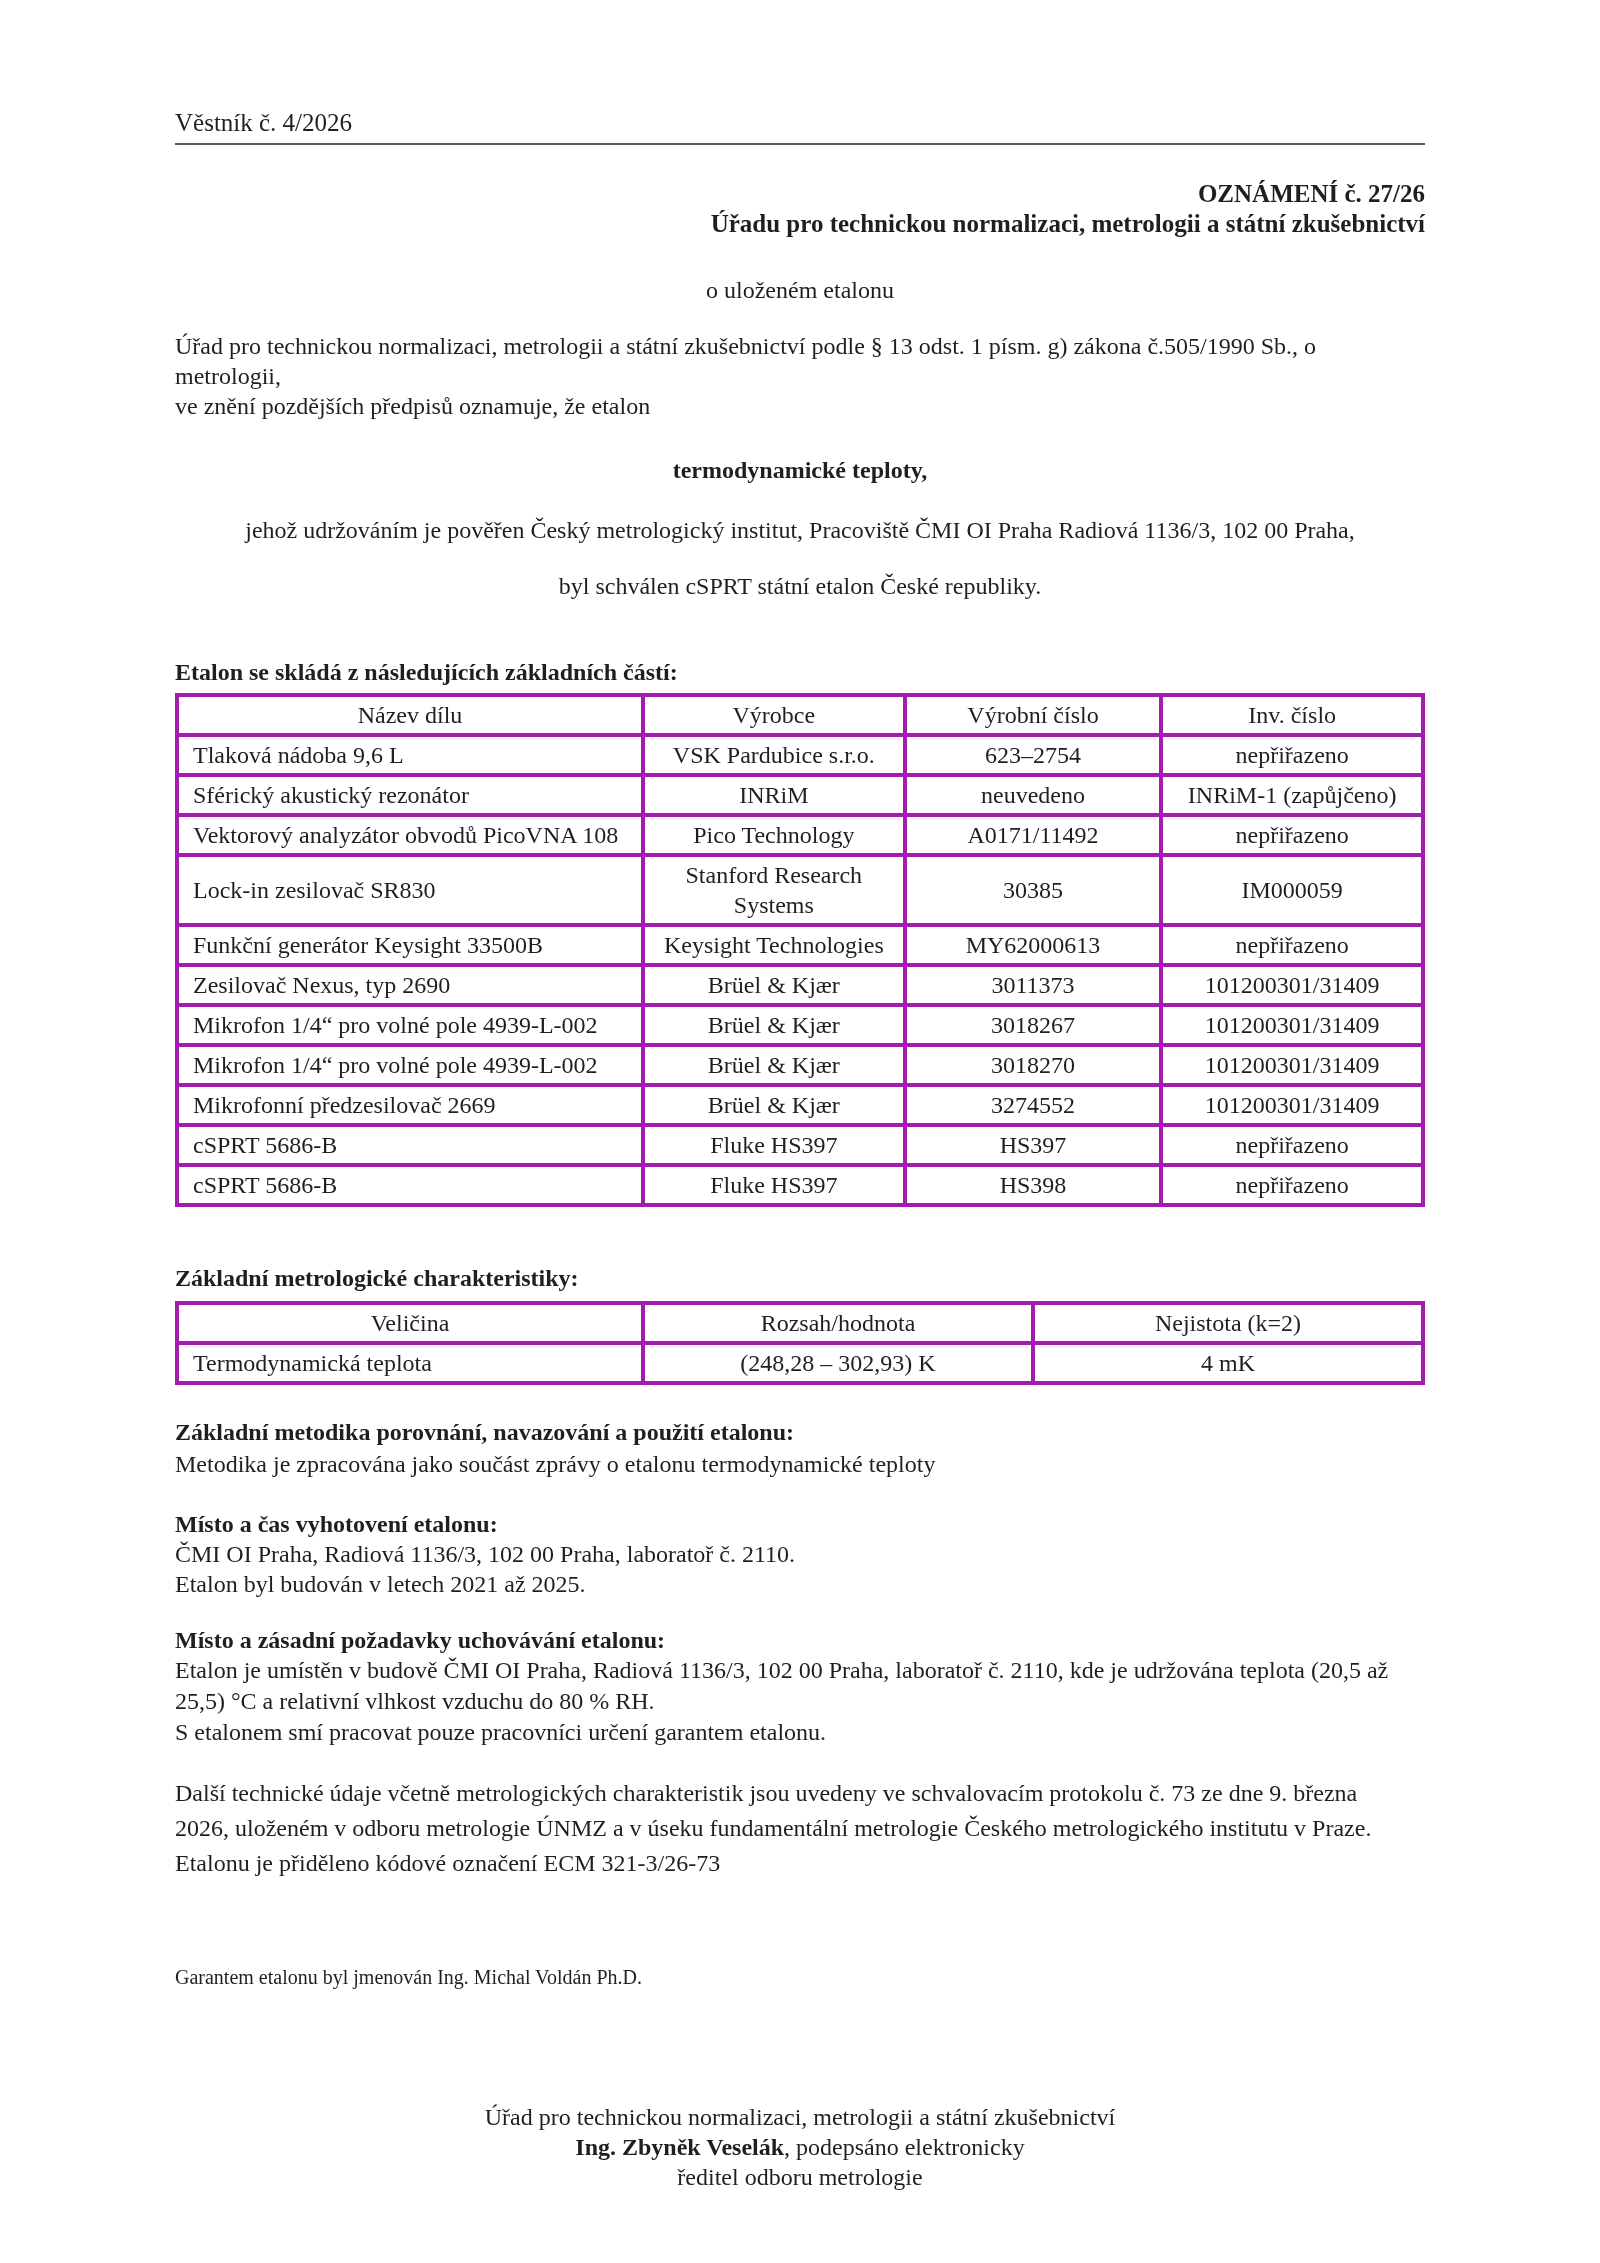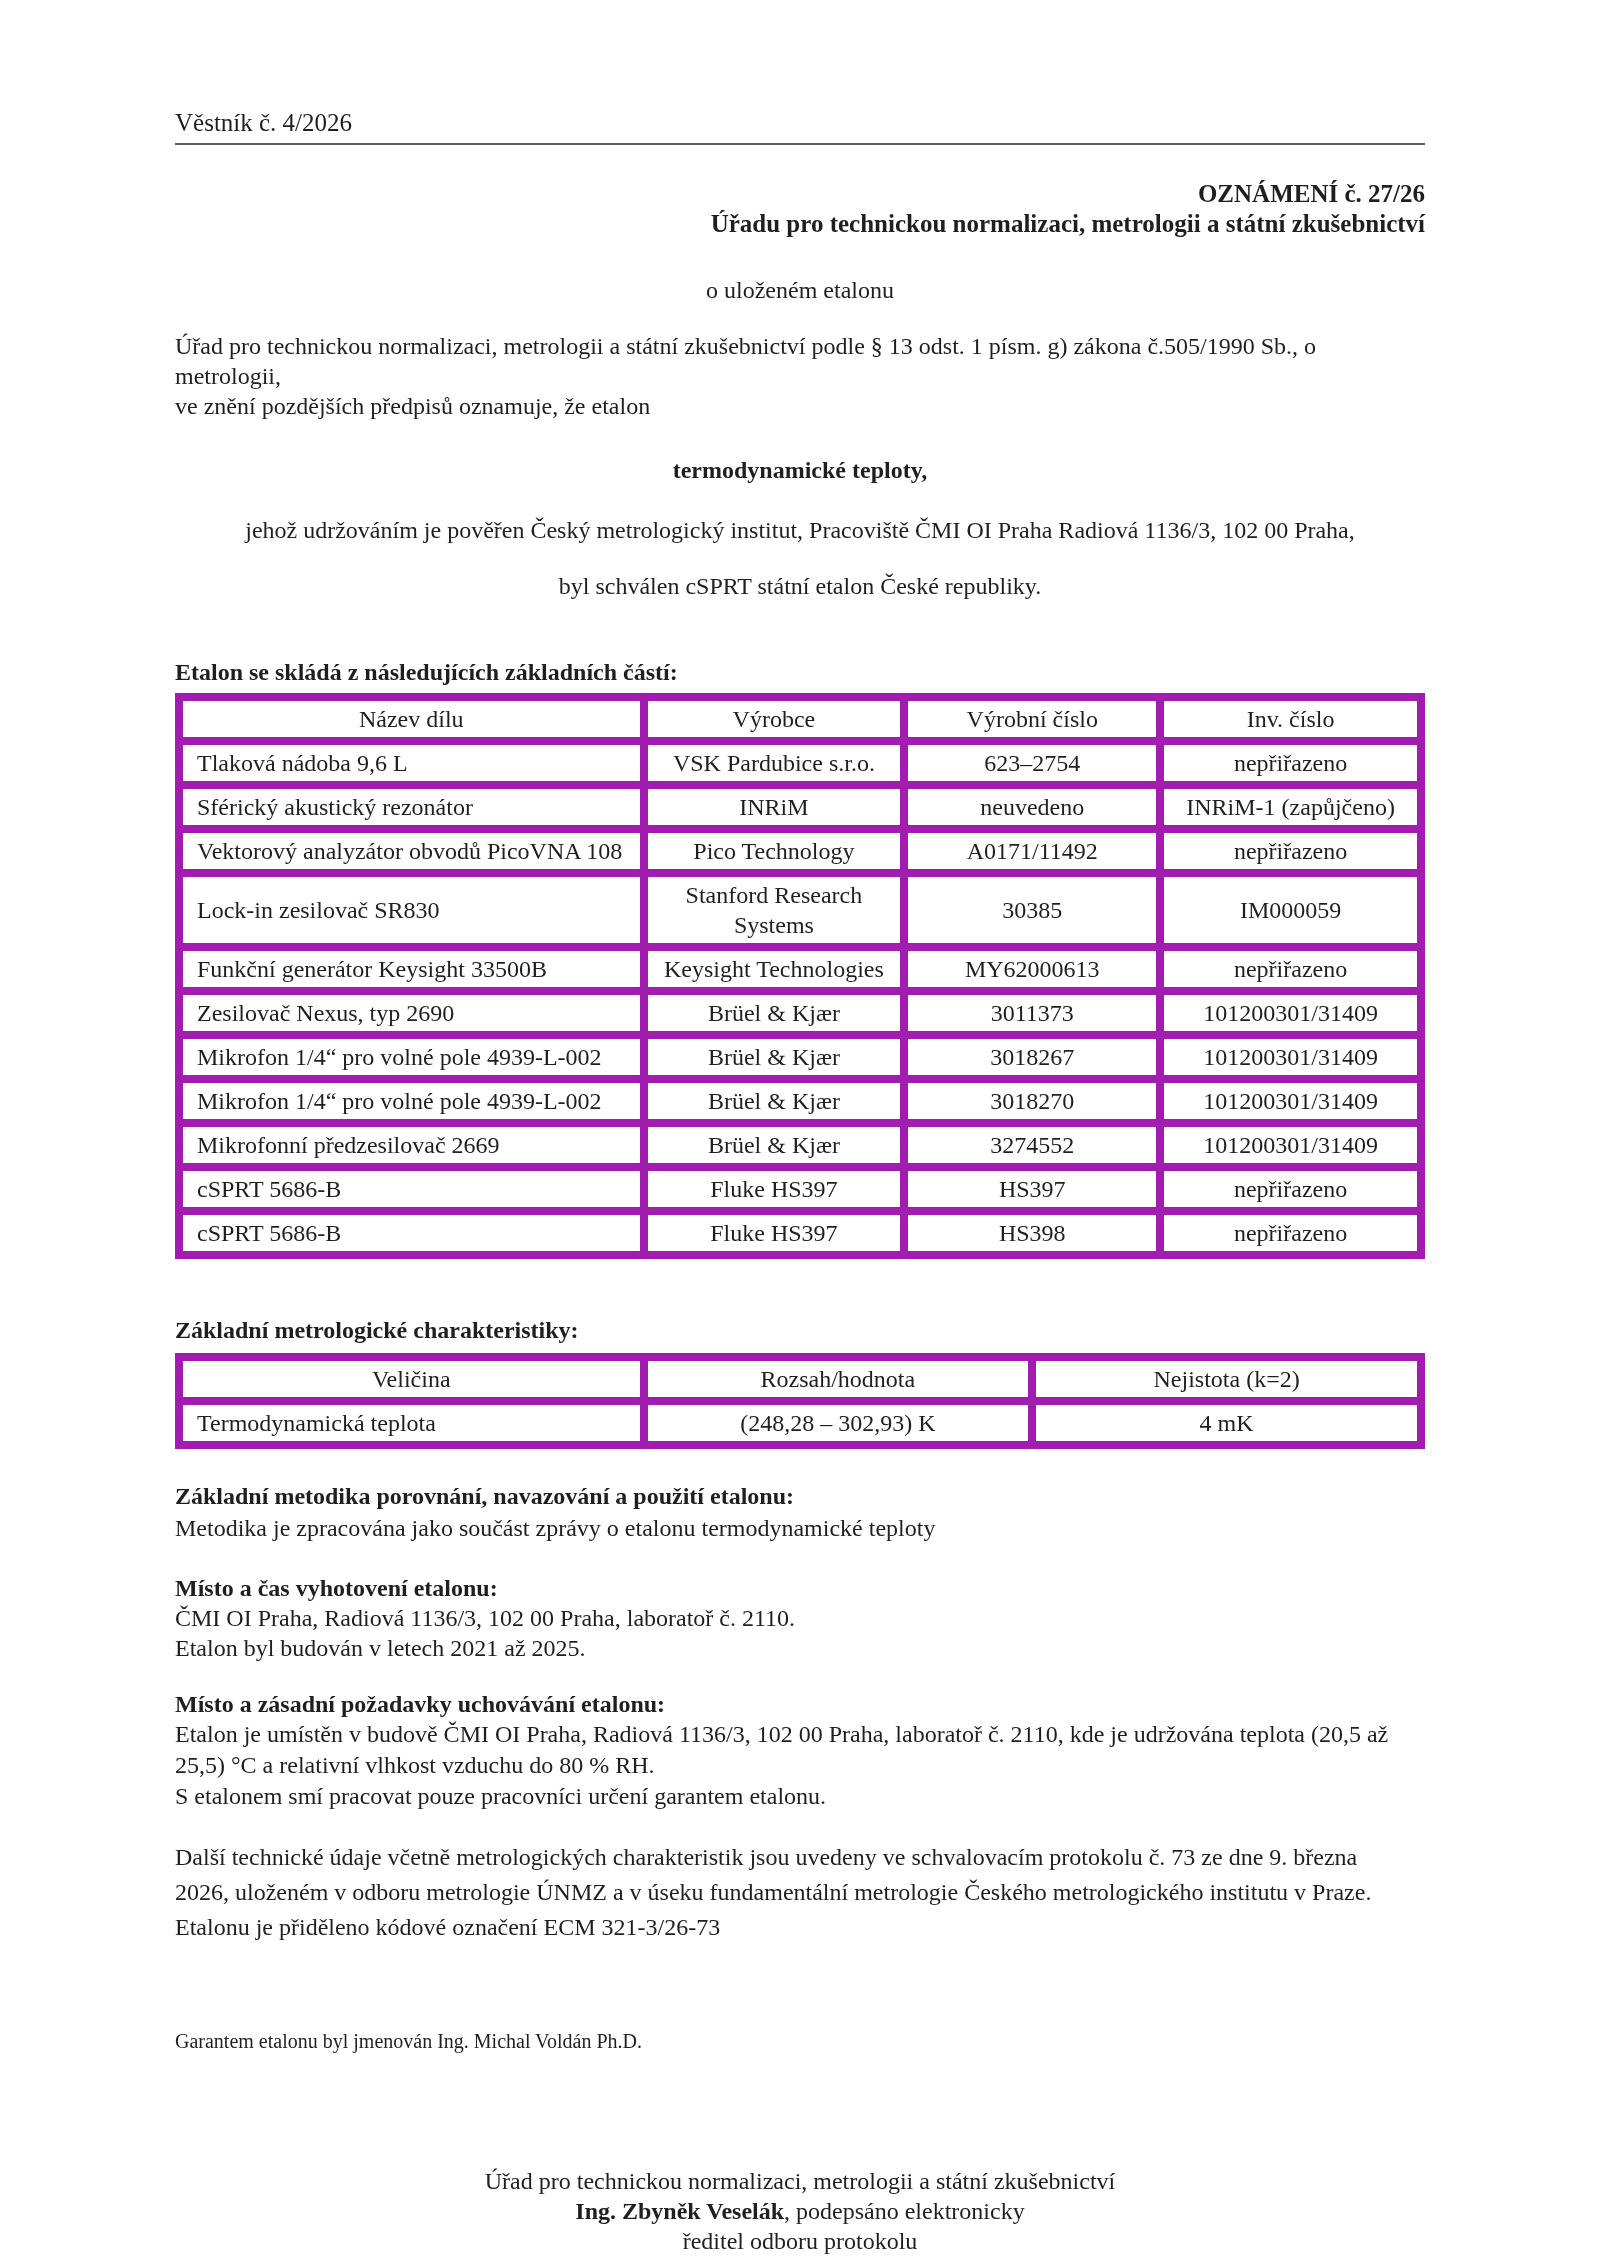--- a/index.html
+++ b/index.html
@@ -37,21 +37,21 @@
   .components-heading { margin-top: 56px; }
 
   table {
     border-collapse: collapse;
     width: 100%;
     font-size: 24px;
   }
   .components-table { margin-top: 6px; }
   .char-table { margin-top: 8px; }
   th, td {
-    border: 8px solid #a21caf;
+    border: 4px solid #a21caf;
     padding: 3px 10px;
     text-align: center;
     vertical-align: middle;
     font-weight: normal;
     line-height: 30px;
   }
   table { border: 2px solid #414141; }
   td.cell-left { text-align: left; padding-left: 14px; }
 
   .char-heading { margin-top: 56px; }
@@ -230,18 +230,18 @@
     <div>Etalonu je přiděleno kódové označení ECM 321-3/26-73</div>
   </div>
 
   <div class="guarantor">Garantem etalonu byl jmenován Ing. Michal Voldán Ph.D.</div>
 
   <div class="signature">
     <div>Úřad pro technickou normalizaci, metrologii a státní zkušebnictví</div>
     <div>
       <span class="bold">Ing. Zbyněk Veselák</span><span>, podepsáno elektronicky</span>
     </div>
-    <div>ředitel odboru protokolu</div>
+    <div>ředitel odboru metrologie</div>
   </div>
 
   <div class="page-number">50</div>
 
 </div>
 
 </body></html>

